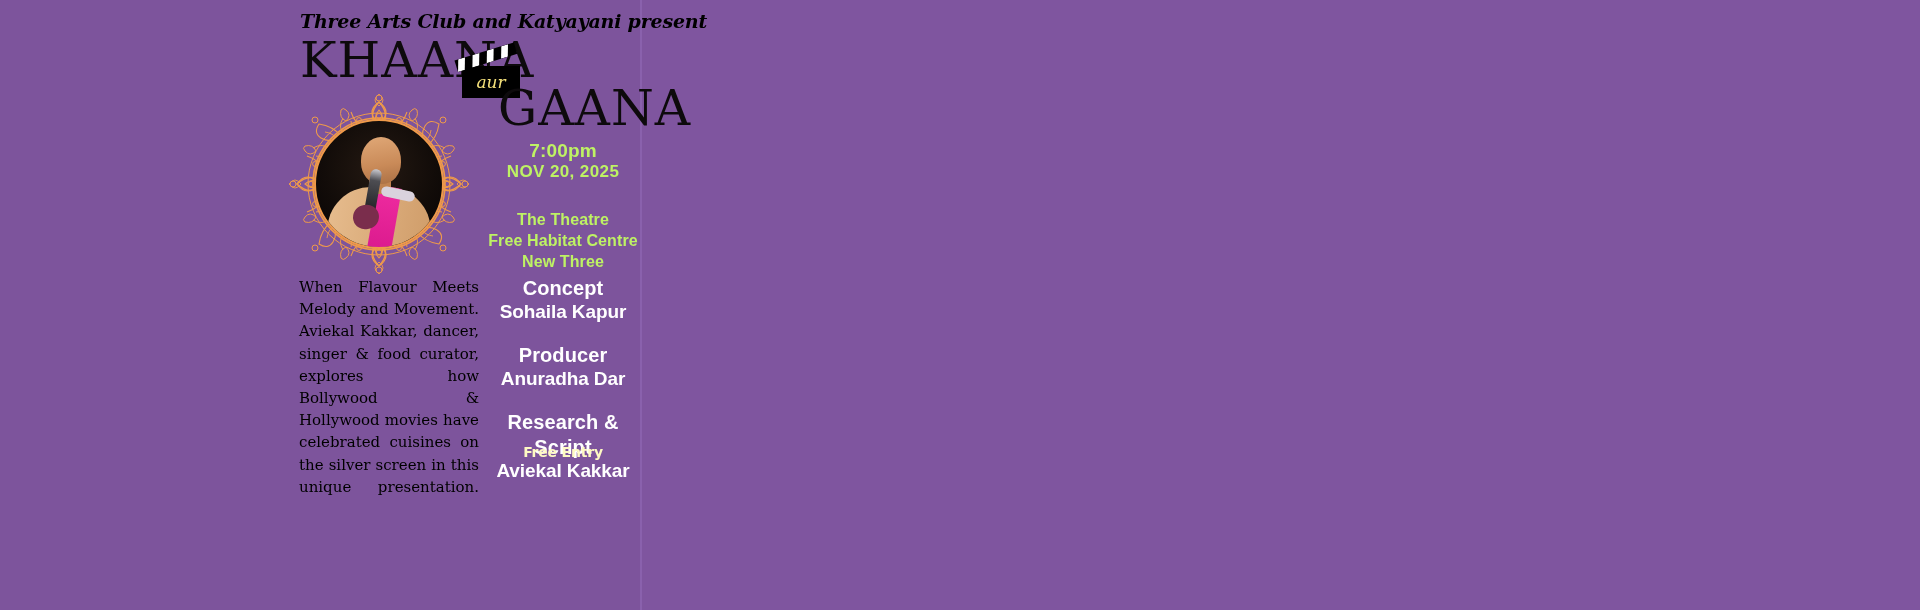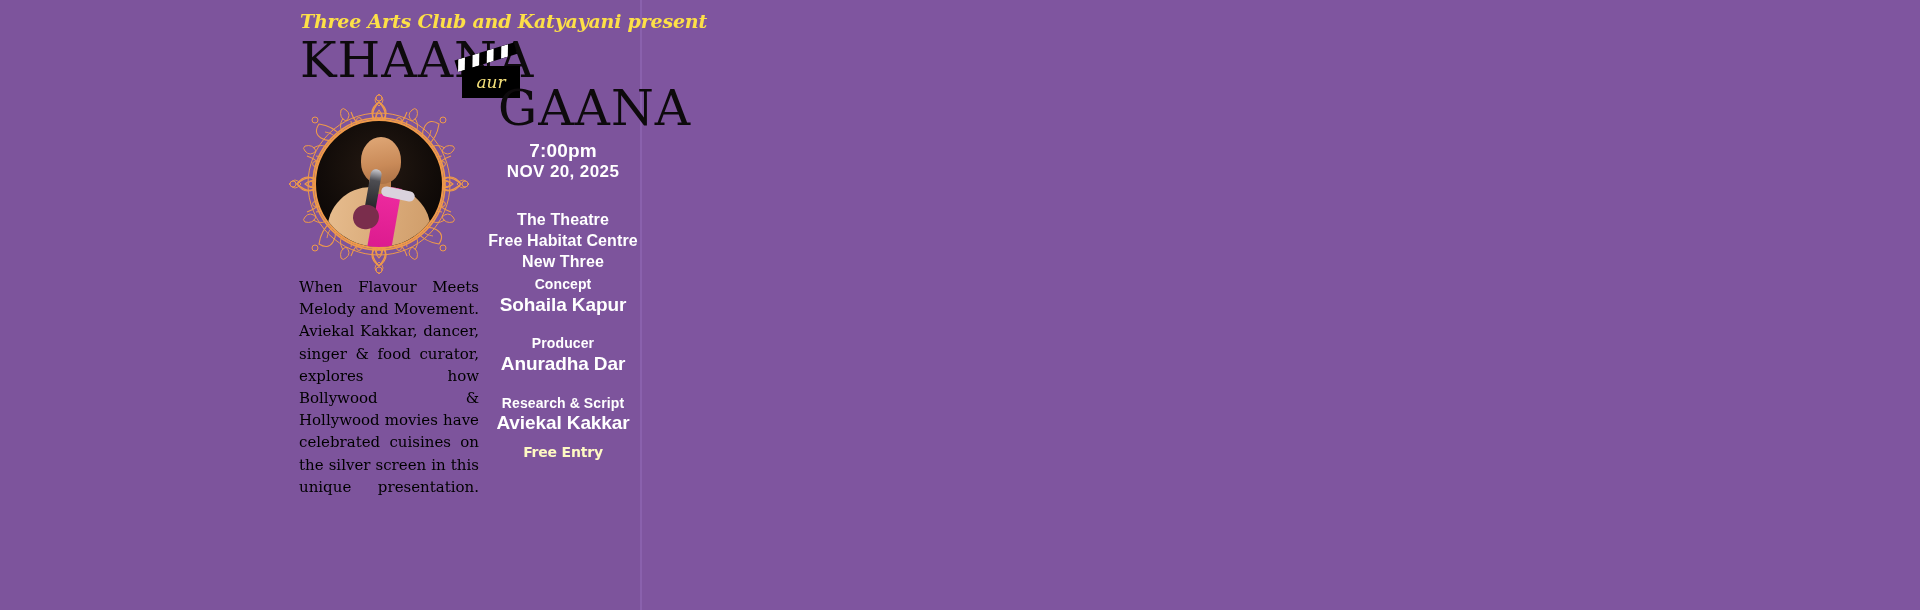--- a/index.html
+++ b/index.html
@@ -41,21 +41,21 @@
     width: 2px; height: 610px;
     background: rgba(140,100,175,0.85);
   }
 
   
   .presenter {
     position: absolute;
     left: 300px; top: 10px;
     width: 340px;
     text-align: center;
-    color: #fde047;
+    color: #000000;
     font-family: "DejaVu Serif", serif;
     font-style: italic;
     font-weight: bold;
     font-size: 19px;
     letter-spacing: -0.2px;
     white-space: nowrap;
   }
 
   
   .title-khaana {
@@ -202,21 +202,21 @@
     background: #d9d2dd;
     transform: rotate(12deg);
   }
 
   
   .details-col {
     position: absolute;
     left: 478px; top: 140px;
     width: 170px;
     text-align: center;
-    color: #ffffff;
+    color: #bef264;
   }
   .time-line {
     font-size: 19px;
     font-weight: bold;
     letter-spacing: 0.2px;
     line-height: 1.16;
   }
   .date-line {
     font-size: 17px;
     font-weight: bold;
@@ -234,21 +234,21 @@
   
   .credits-col {
     position: absolute;
     left: 478px; top: 276px;
     width: 170px;
     text-align: center;
     color: #ffffff;
   }
   .credit-group { margin-bottom: 19px; }
   .credit-role {
-    font-size: 14px;
+    font-size: 20px;
     font-weight: bold;
     line-height: 1.25;
     letter-spacing: 0.1px;
   }
   .credit-name {
     font-size: 19px;
     font-weight: bold;
     line-height: 1.2;
     letter-spacing: -0.1px;
   }

